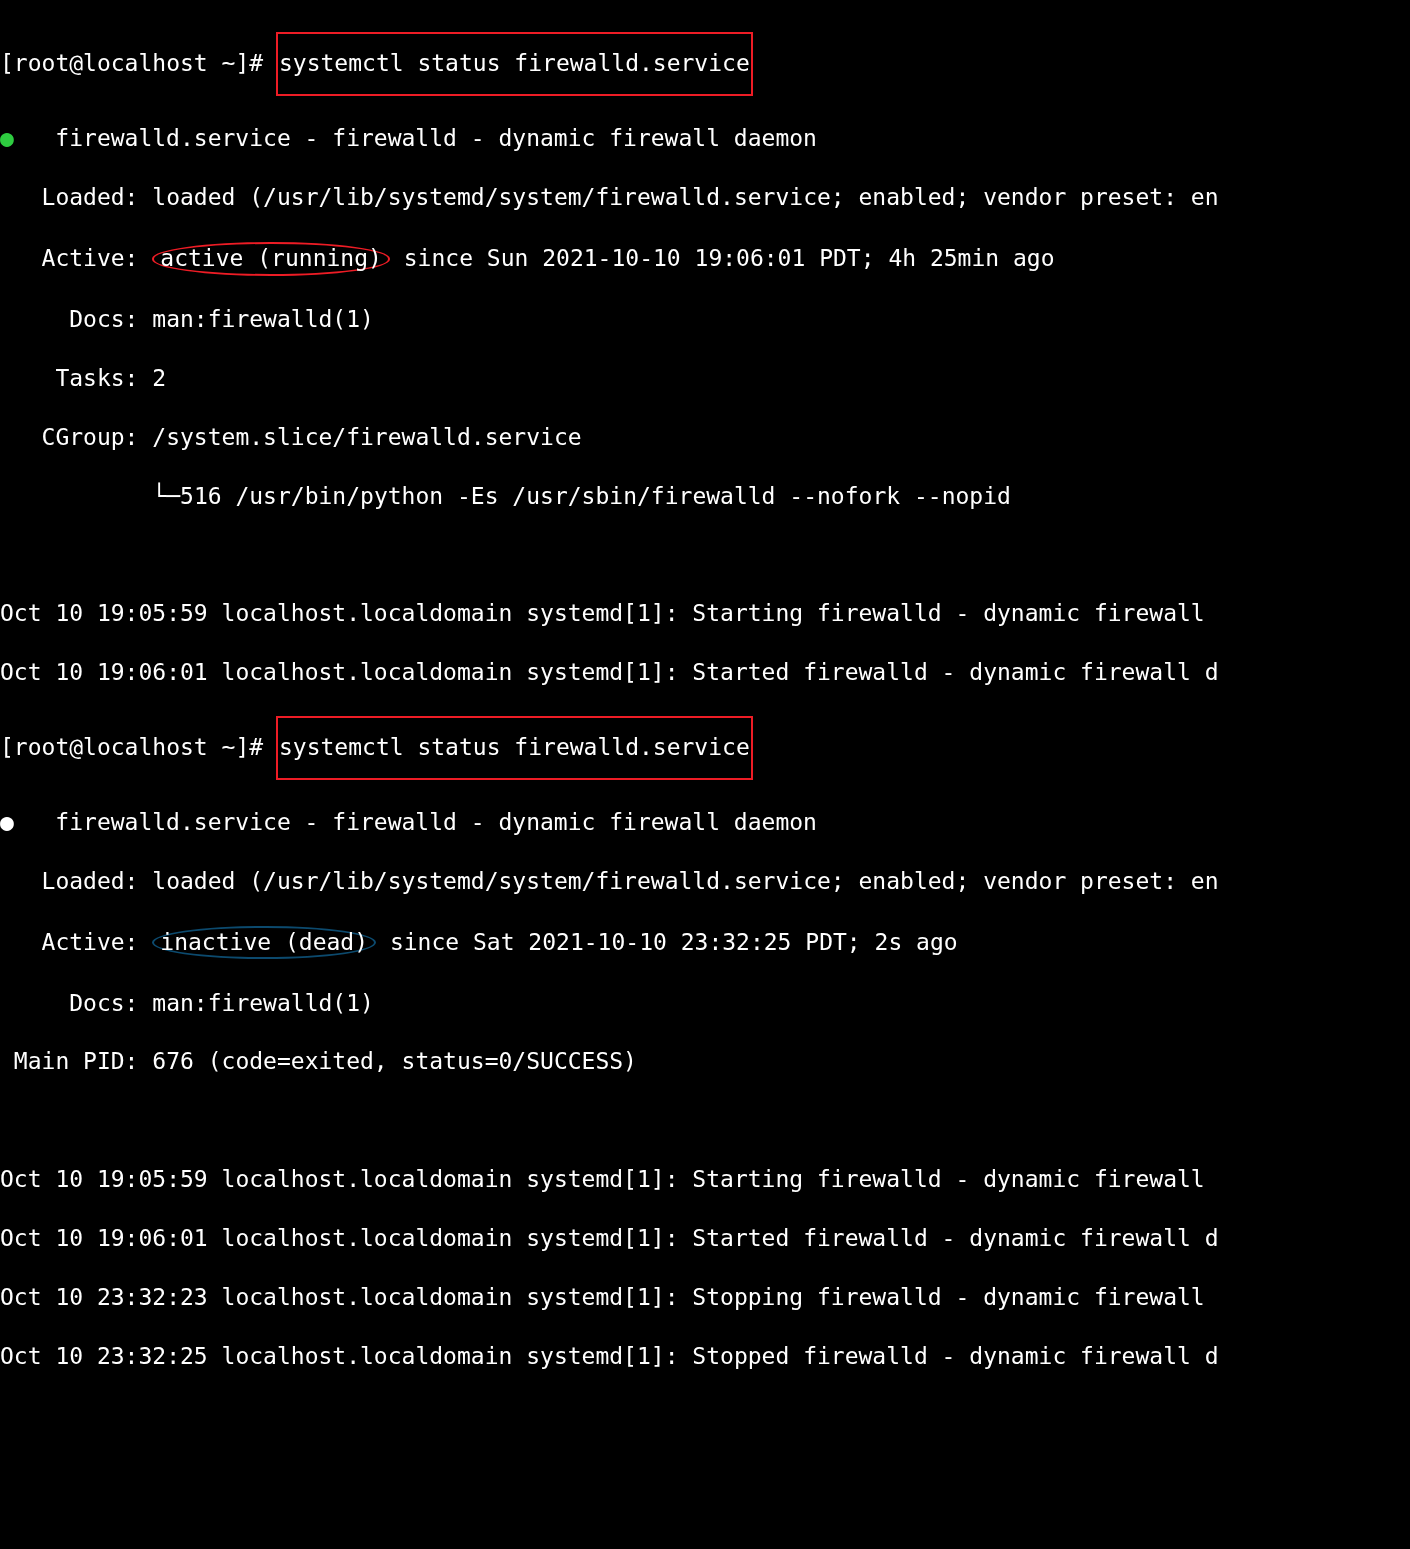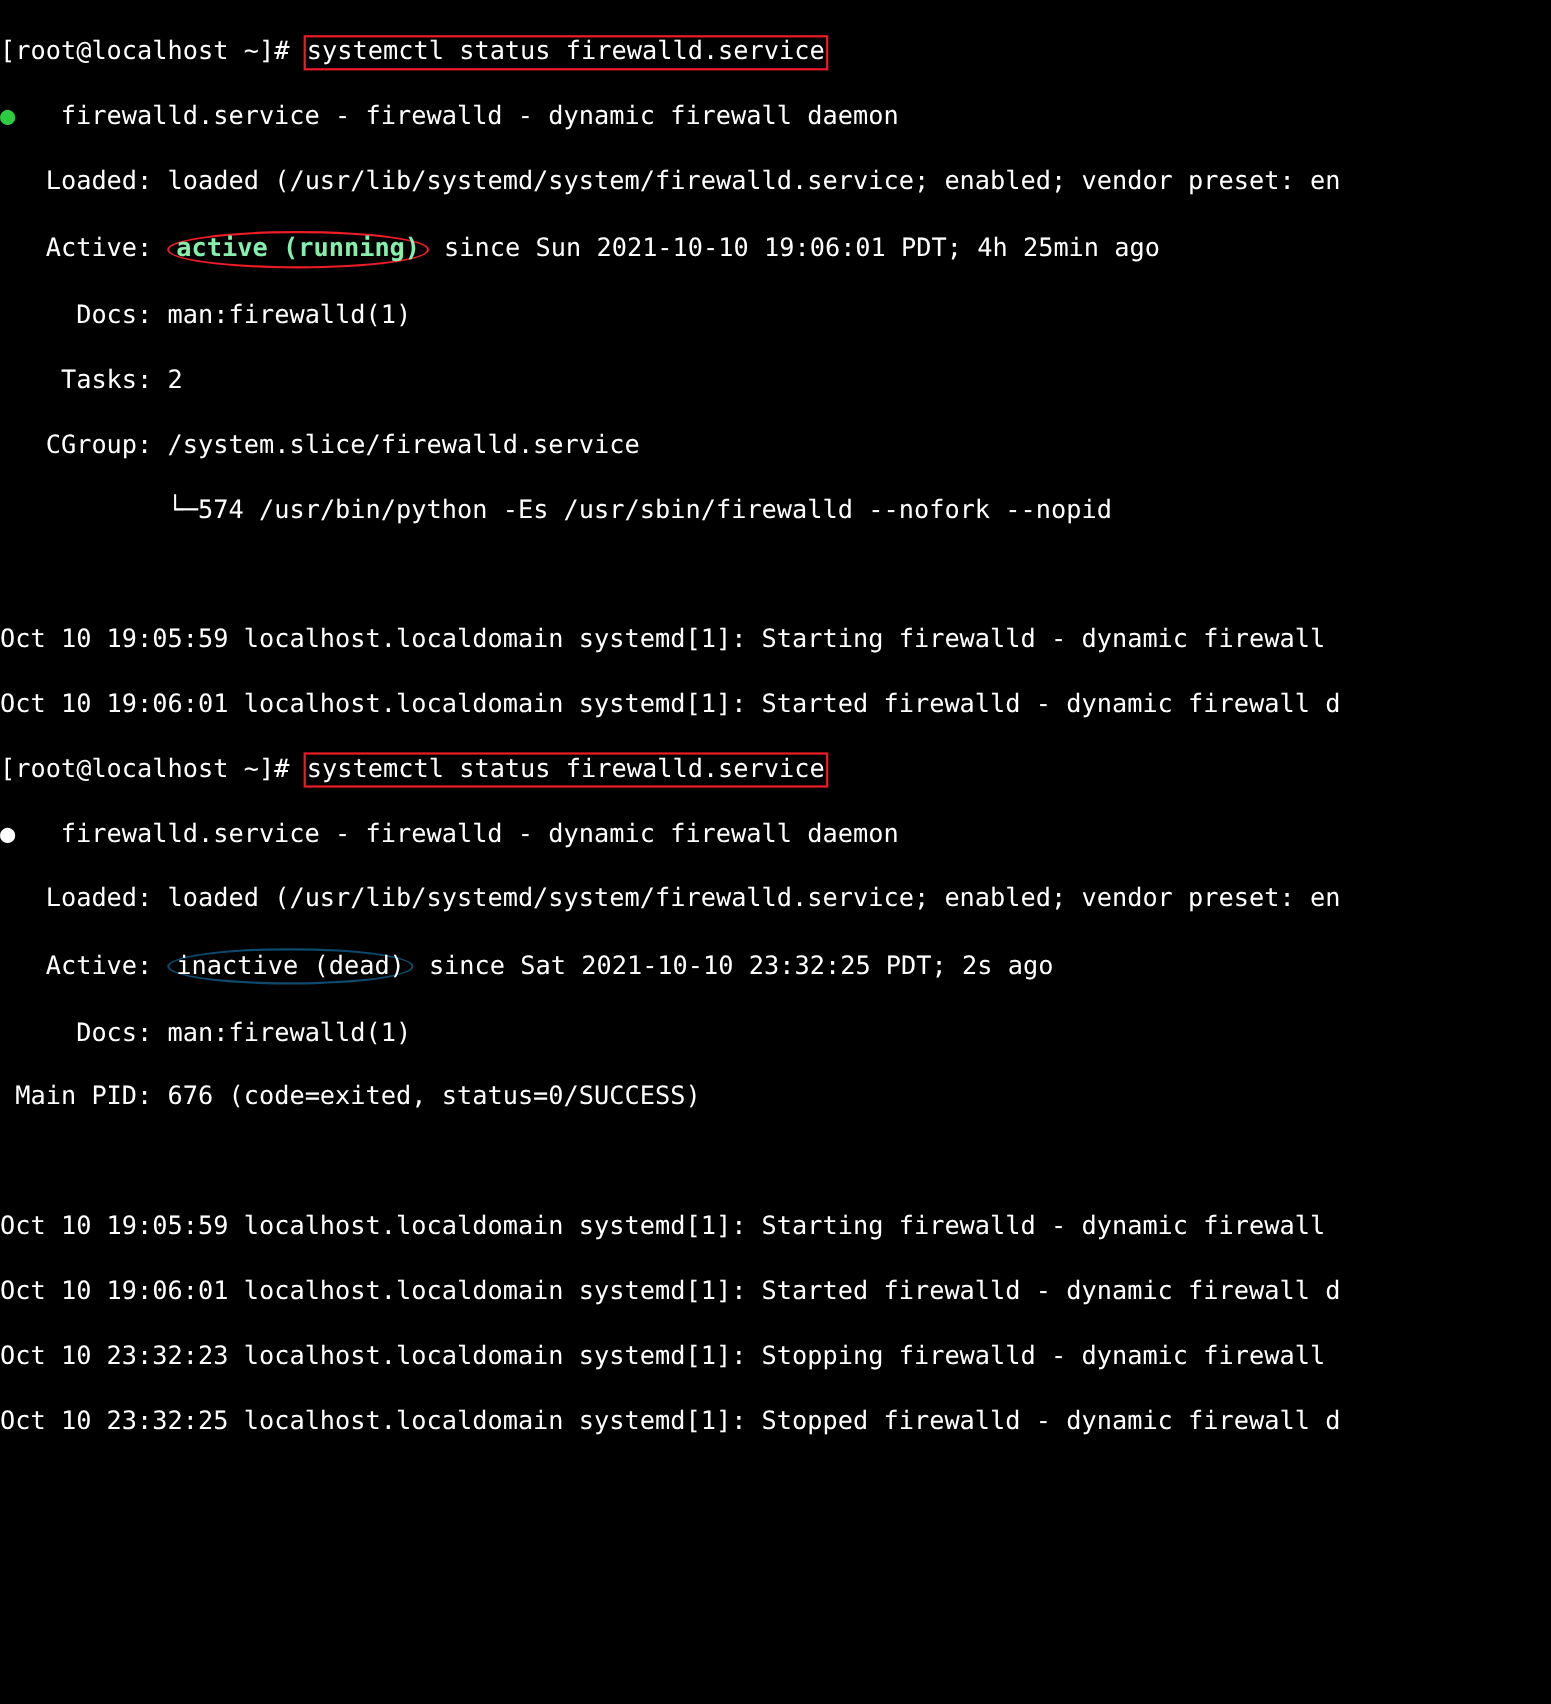--- a/index.html
+++ b/index.html
@@ -9,25 +9,25 @@
     color: #fff;
     font-family: "DejaVu Sans Mono", "Liberation Mono", Consolas, monospace;
     font-size: 23px;
     line-height: 1.28;
   }
   .terminal {
     white-space: pre;
     padding: 4px 0 0 0;
   }
   .line { white-space: pre; }
-  .green { color: #86efac; font-weight: bold; }
+  .green { color: #ffffff; font-weight: normal; }
   .box {
     outline: 2px solid #ee1c25;
     outline-offset: -1px;
-    padding: 0 2px;
+    padding: 16px 2px;
     display: inline-block;
   }
   .ellipse {
     display: inline-block;
     border-radius: 50%;
     padding: 0 6px;
   }
   .ellipse.green-ell { border: 2px solid #ee1c25; }
   .ellipse.red-ell   { border: 2px solid #0c4a6e; }
   .bullet {
@@ -42,21 +42,21 @@
 <body>
 
 <div class="terminal">
 <div class="line"><span>[root@localhost ~]# </span><span class="box">systemctl status firewalld.service</span></div>
 <div class="line"><span class="bullet bullet-green">●</span><span>   firewalld.service - firewalld - dynamic firewall daemon</span></div>
 <div class="line">   Loaded: loaded (/usr/lib/systemd/system/firewalld.service; enabled; vendor preset: en</div>
 <div class="line"><span>   Active: </span><span class="green ellipse green-ell">active (running)</span><span> since Sun 2021-10-10 19:06:01 PDT; 4h 25min ago</span></div>
 <div class="line">     Docs: man:firewalld(1)</div>
 <div class="line">    Tasks: 2</div>
 <div class="line">   CGroup: /system.slice/firewalld.service</div>
-<div class="line">           <span>└─</span><span>574 /usr/bin/python -Es /usr/sbin/firewalld --nofork --nopid</span></div>
+<div class="line">           <span>└─</span><span>516 /usr/bin/python -Es /usr/sbin/firewalld --nofork --nopid</span></div>
 <div class="line"> </div>
 <div class="line">Oct 10 19:05:59 localhost.localdomain systemd[1]: Starting firewalld - dynamic firewall </div>
 <div class="line">Oct 10 19:06:01 localhost.localdomain systemd[1]: Started firewalld - dynamic firewall d</div>
 <div class="line"><span>[root@localhost ~]# </span><span class="box">systemctl status firewalld.service</span></div>
 <div class="line"><span class="bullet bullet-white">●</span><span>   firewalld.service - firewalld - dynamic firewall daemon</span></div>
 <div class="line">   Loaded: loaded (/usr/lib/systemd/system/firewalld.service; enabled; vendor preset: en</div>
 <div class="line"><span>   Active: </span><span class="ellipse red-ell">inactive (dead)</span><span> since Sat 2021-10-10 23:32:25 PDT; 2s ago</span></div>
 <div class="line">     Docs: man:firewalld(1)</div>
 <div class="line"> Main PID: 676 (code=exited, status=0/SUCCESS)</div>
 <div class="line"> </div>

